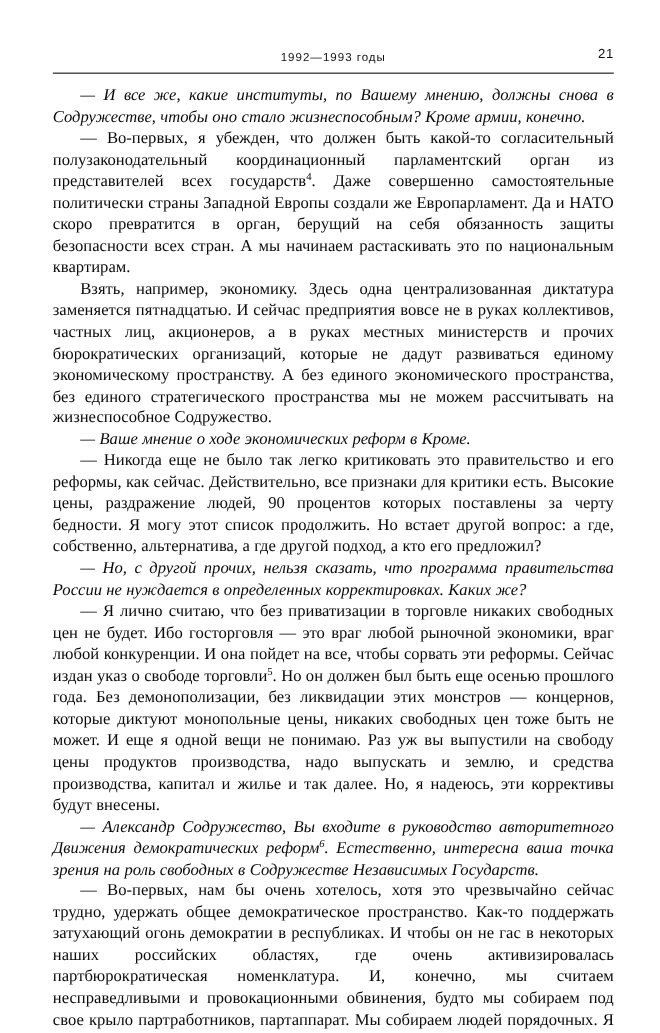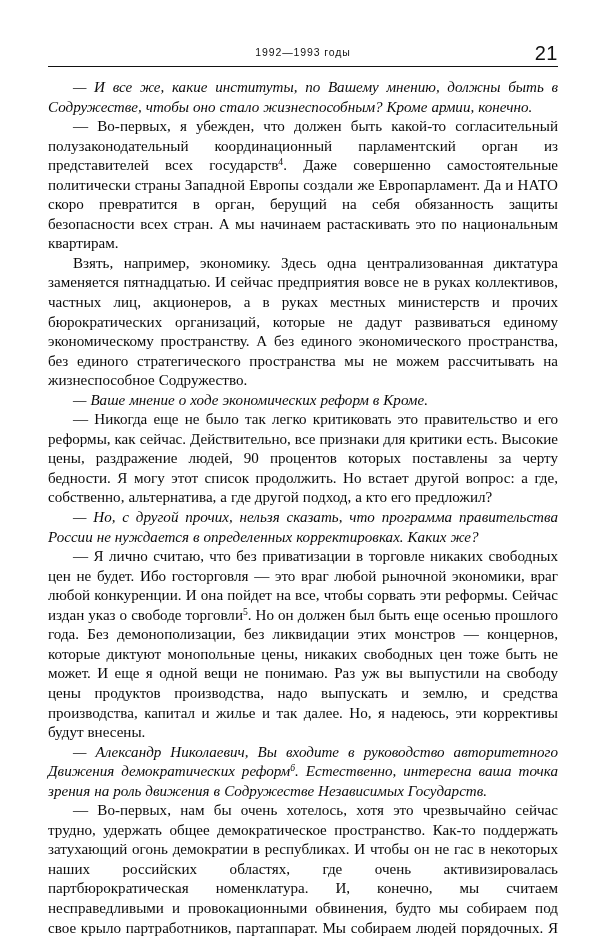--- a/index.html
+++ b/index.html
@@ -51,21 +51,21 @@
     font-size: 10.5px;
     letter-spacing: 0.9px;
     color: #111111;
     white-space: nowrap;
   }
   .rh-folio {
     position: absolute;
     right: 0;
     top: -2px;
     font-family: "Liberation Sans", "DejaVu Sans", sans-serif;
-    font-size: 20px;
+    font-size: 12px;
     letter-spacing: 0.5px;
     color: #111111;
   }
 
   
   .textblock {
     position: absolute;
     left: 48px;
     top: 78px;
     width: 510px;
@@ -102,32 +102,32 @@
 
   <div class="running-head">
     <div class="rh-row">
       <div class="rh-title">1992—1993 годы</div>
       <div class="rh-folio">21</div>
     </div>
   </div>
 
   <div class="textblock">
 
-    <p class="para italic"><span>— И все же, какие институты, по Вашему мнению, должны быть в Содружестве, чтобы оно стало жизнеспособным? Кроме армии, конечно.</span></p>
+    <p class="para italic"><span>— И все же, какие институты, по Вашему мнению, должны снова в Содружестве, чтобы оно стало жизнеспособным? Кроме армии, конечно.</span></p>
 
     <p class="para"><span>— Во-первых, я убежден, что должен быть какой-то согласительный полузаконодательный координационный парламентский орган из представителей всех государств</span><sup class="fn">4</sup><span>. Даже совершенно самостоятельные политически страны Западной Европы создали же Европарламент. Да и НАТО скоро превратится в орган, берущий на себя обязанность защиты безопасности всех стран. А мы начинаем растаскивать это по национальным квартирам.</span></p>
 
     <p class="para"><span>Взять, например, экономику. Здесь одна централизованная диктатура заменяется пятнадцатью. И сейчас предприятия вовсе не в руках коллективов, частных лиц, акционеров, а в руках местных министерств и прочих бюрократических организаций, которые не дадут развиваться единому экономическому пространству. А без единого экономического пространства, без единого стратегического пространства мы не можем рассчитывать на жизнеспособное Содружество.</span></p>
 
     <p class="para italic"><span>— Ваше мнение о ходе экономических реформ в Кроме.</span></p>
 
     <p class="para"><span>— Никогда еще не было так легко критиковать это правительство и его реформы, как сейчас. Действительно, все признаки для критики есть. Высокие цены, раздражение людей, 90 процентов которых поставлены за черту бедности. Я могу этот список продолжить. Но встает другой вопрос: а где, собственно, альтернатива, а где другой подход, а кто его предложил?</span></p>
 
     <p class="para italic"><span>— Но, с другой прочих, нельзя сказать, что программа правительства России не нуждается в определенных корректировках. Каких же?</span></p>
 
     <p class="para"><span>— Я лично считаю, что без приватизации в торговле никаких свободных цен не будет. Ибо госторговля — это враг любой рыночной экономики, враг любой конкуренции. И она пойдет на все, чтобы сорвать эти реформы. Сейчас издан указ о свободе торговли</span><sup class="fn">5</sup><span>. Но он должен был быть еще осенью прошлого года. Без демонополизации, без ликвидации этих монстров — концернов, которые диктуют монопольные цены, никаких свободных цен тоже быть не может. И еще я одной вещи не понимаю. Раз уж вы выпустили на свободу цены продуктов производства, надо выпускать и землю, и средства производства, капитал и жилье и так далее. Но, я надеюсь, эти коррективы будут внесены.</span></p>
 
-    <p class="para italic"><span>— Александр Николаевич, Вы входите в руководство авторитетного Движения демократических реформ</span><sup class="fn">6</sup><span>. Естественно, интересна ваша точка зрения на роль движения в Содружестве Независимых Государств.</span></p>
+    <p class="para italic"><span>— Александр Содружество, Вы входите в руководство авторитетного Движения демократических реформ</span><sup class="fn">6</sup><span>. Естественно, интересна ваша точка зрения на роль свободных в Содружестве Независимых Государств.</span></p>
 
     <p class="para"><span>— Во-первых, нам бы очень хотелось, хотя это чрезвычайно сейчас трудно, удержать общее демократическое пространство. Как-то поддержать затухающий огонь демократии в республиках. И чтобы он не гас в некоторых наших российских областях, где очень активизировалась партбюрократическая номенклатура. И, конечно, мы считаем несправедливыми и провокационными обвинения, будто мы собираем под свое крыло партработников, партаппарат. Мы собираем людей порядочных. Я вовсе не утверждаю, что мы не сделаем ошибок в этом плане. Пока что к нам ближе интеллигенция, предприниматели. Мы на что рассчитываем? Нам кажется, что центростремительный цикл снова начнется. Надо быть к нему готовым.</span></p>
 
   </div>
 </div>
 
 </body></html>

